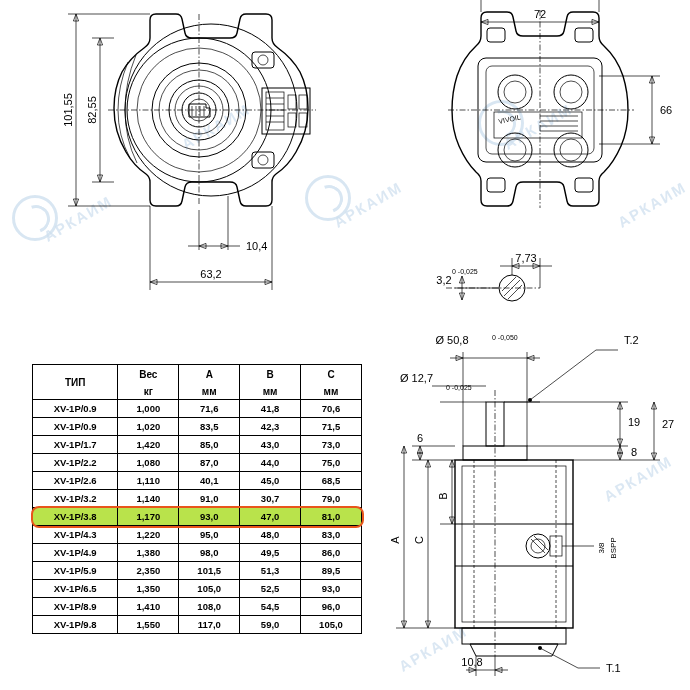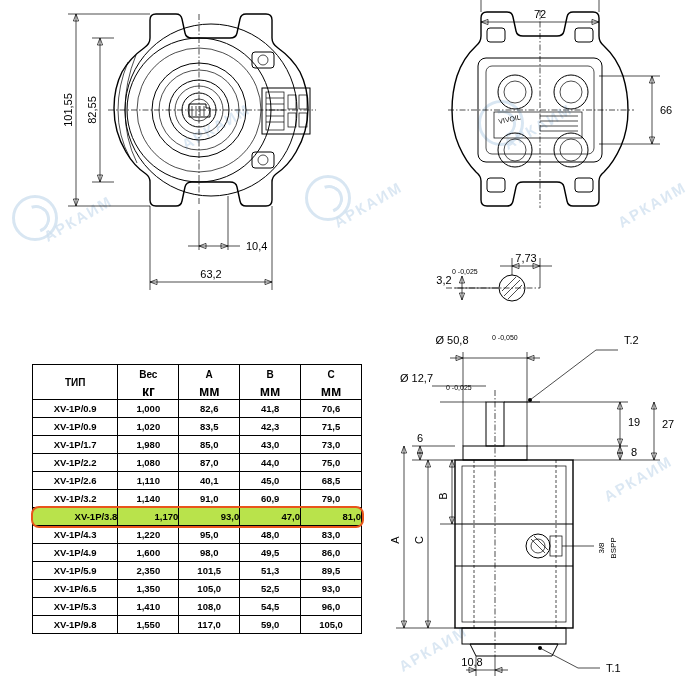--- a/index.html
+++ b/index.html
@@ -81,39 +81,38 @@
     line-height: 17px;
     font-weight: bold;
   }
   table.spec th.type-col, table.spec td.type-col { width: 86px; }
   table.spec th.val-col,  table.spec td.val-col  { width: 61px; }
   table.spec thead th {
     font-weight: bold;
     font-size: 10px;
   }
   table.spec thead tr.units th {
-    font-size: 14px;
+    font-size: 10px;
     font-weight: bold;
   }
   table.spec thead tr.head-main th {
     border-bottom: none;
     height: 19px;
     line-height: 19px;
   }
   table.spec thead tr.units th {
     border-top: none;
     height: 15px;
     line-height: 13px;
   }
   table.spec th.type-col.main {
     border-bottom: 1px solid #000;
   }
   tr.highlight td {
     background: #b9e34b;
-    text-align: right;
   }
   .hl-outline {
     position: absolute;
     border: 2px solid #e8551b;
     border-radius: 8px;
     pointer-events: none;
     box-sizing: border-box;
   }
   .dimtext {
     font-family: "Liberation Sans", sans-serif;
@@ -411,34 +410,34 @@
           <th class="val-col">кг</th>
           <th class="val-col">мм</th>
           <th class="val-col">мм</th>
           <th class="val-col">мм</th>
         </tr>
       </thead>
       <tbody id="tbody">
           <tr>
             <td class="type-col">XV-1P/0.9</td>
             <td class="val-col">1,000</td>
-            <td class="val-col">82,6</td>
+            <td class="val-col">71,6</td>
             <td class="val-col">41,8</td>
             <td class="val-col">70,6</td>
           </tr>
           <tr>
             <td class="type-col">XV-1P/0.9</td>
             <td class="val-col">1,020</td>
             <td class="val-col">83,5</td>
             <td class="val-col">42,3</td>
             <td class="val-col">71,5</td>
           </tr>
           <tr>
             <td class="type-col">XV-1P/1.7</td>
-            <td class="val-col">1,980</td>
+            <td class="val-col">1,420</td>
             <td class="val-col">85,0</td>
             <td class="val-col">43,0</td>
             <td class="val-col">73,0</td>
           </tr>
           <tr>
             <td class="type-col">XV-1P/2.2</td>
             <td class="val-col">1,080</td>
             <td class="val-col">87,0</td>
             <td class="val-col">44,0</td>
             <td class="val-col">75,0</td>
@@ -447,60 +446,60 @@
             <td class="type-col">XV-1P/2.6</td>
             <td class="val-col">1,110</td>
             <td class="val-col">40,1</td>
             <td class="val-col">45,0</td>
             <td class="val-col">68,5</td>
           </tr>
           <tr>
             <td class="type-col">XV-1P/3.2</td>
             <td class="val-col">1,140</td>
             <td class="val-col">91,0</td>
-            <td class="val-col">60,9</td>
+            <td class="val-col">30,7</td>
             <td class="val-col">79,0</td>
           </tr>
           <tr class="highlight">
             <td class="type-col">XV-1P/3.8</td>
             <td class="val-col">1,170</td>
             <td class="val-col">93,0</td>
             <td class="val-col">47,0</td>
             <td class="val-col">81,0</td>
           </tr>
           <tr>
             <td class="type-col">XV-1P/4.3</td>
             <td class="val-col">1,220</td>
             <td class="val-col">95,0</td>
             <td class="val-col">48,0</td>
             <td class="val-col">83,0</td>
           </tr>
           <tr>
             <td class="type-col">XV-1P/4.9</td>
-            <td class="val-col">1,600</td>
+            <td class="val-col">1,380</td>
             <td class="val-col">98,0</td>
             <td class="val-col">49,5</td>
             <td class="val-col">86,0</td>
           </tr>
           <tr>
             <td class="type-col">XV-1P/5.9</td>
             <td class="val-col">2,350</td>
             <td class="val-col">101,5</td>
             <td class="val-col">51,3</td>
             <td class="val-col">89,5</td>
           </tr>
           <tr>
             <td class="type-col">XV-1P/6.5</td>
             <td class="val-col">1,350</td>
             <td class="val-col">105,0</td>
             <td class="val-col">52,5</td>
             <td class="val-col">93,0</td>
           </tr>
           <tr>
-            <td class="type-col">XV-1P/5.3</td>
+            <td class="type-col">XV-1P/8.9</td>
             <td class="val-col">1,410</td>
             <td class="val-col">108,0</td>
             <td class="val-col">54,5</td>
             <td class="val-col">96,0</td>
           </tr>
           <tr>
             <td class="type-col">XV-1P/9.8</td>
             <td class="val-col">1,550</td>
             <td class="val-col">117,0</td>
             <td class="val-col">59,0</td>

